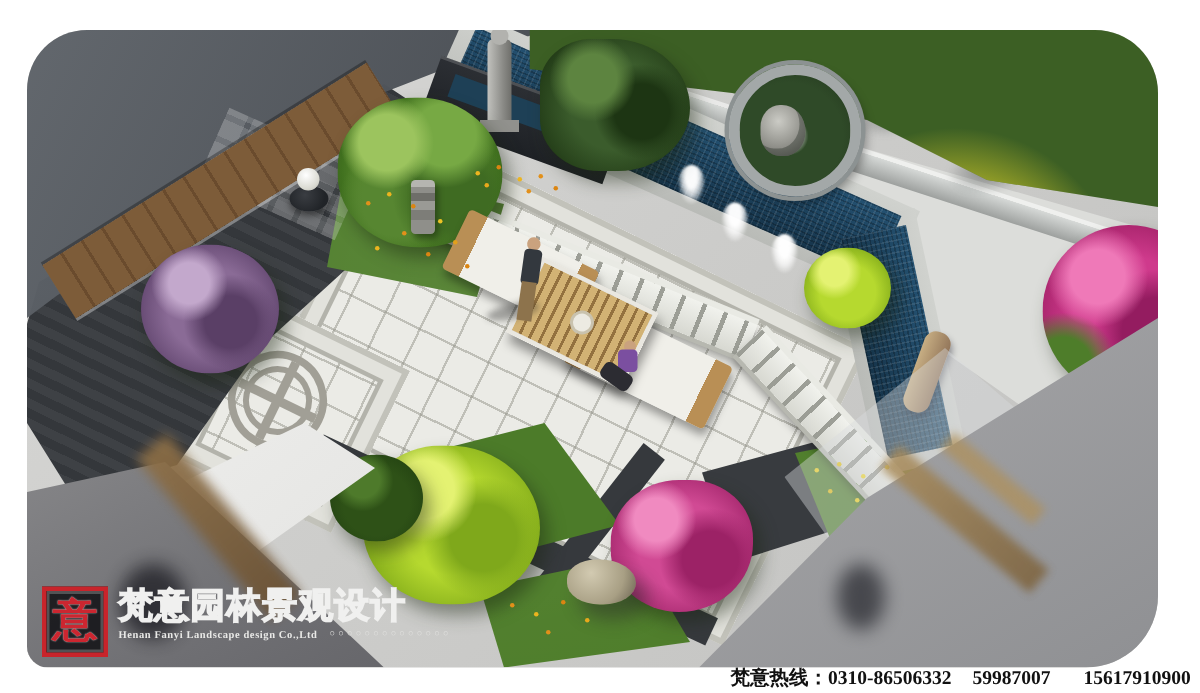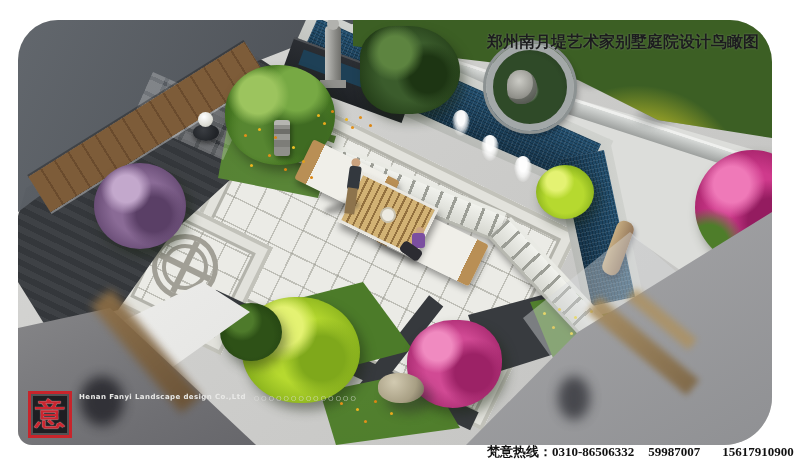--- a/index.html
+++ b/index.html
@@ -206,21 +206,21 @@
 
   
   .title{left:487px;top:31px;font-weight:bold;font-size:16px;line-height:22px;color:#1c1c1e;
          letter-spacing:0;text-shadow:0 0 2px rgba(255,255,255,.25);}
   .logo{left:28px;top:391px;display:flex;align-items:flex-start;gap:7px;}
   .seal{width:44px;height:47px;box-sizing:border-box;background:rgba(18,18,22,.88);
         border:3px solid #c8242b;color:#cc2630;font-weight:bold;font-size:30px;line-height:40px;
         text-align:center;text-shadow:0 0 1px #f0f0f0;box-shadow:inset 0 0 0 2px rgba(240,240,240,.25);}
   .logo-cn{font-weight:bold;font-size:23px;line-height:26px;letter-spacing:1px;color:transparent;
         -webkit-text-stroke:1.1px #f0f0ef;text-shadow:0 0 1px rgba(255,255,255,.4);}
-  .logo-row{display:flex;align-items:center;gap:8px;margin-top:2px;}
+  .logo-row{display:flex;align-items:center;gap:8px;margin-top:2px;font-family:Liberation Serif, serif;}
   .logo-en{font-weight:bold;font-size:7px;color:#e9e9e7;letter-spacing:.4px;}
   .logo-dots{font-size:6px;color:#e0e0de;letter-spacing:2.2px;}
   .footer{left:487px;top:443px;font-family:"Liberation Serif",serif;font-weight:bold;font-size:13px;color:#111;}
   .footer .g{margin-left:14px;} .footer .g2{margin-left:22px;}
 </style>
 </head>
 <body>
 
 <div class="page">
 
@@ -316,25 +316,25 @@
     <div class="abs plane-bl"></div>
     <div class="abs bench-bl"></div>
     <div class="abs blob-bl"></div>
     <div class="abs frosted"></div>
     <div class="abs plane-br"></div>
     <div class="abs bench-br1"></div>
     <div class="abs bench-br2"></div>
     <div class="abs figure-br"></div>
   </div>
 
-  <div class="abs title">郑州南月堤艺术家别墅庭院设计鸟瞰图</div>
 
   <div class="abs logo">
     <div class="seal">意</div>
     <div>
+      <div class="logo-cn">梵意园林景观设计</div>
       <div class="logo-row">
         <span class="logo-en">Henan Fanyi Landscape design Co.,Ltd</span>
         <span class="logo-dots">○○○○○○○○○○○○○○</span>
       </div>
     </div>
   </div>
 
   <div class="abs footer">
     <span>梵意热线：</span><span>0310-86506332</span><span class="g">59987007</span><span class="g2">15617910900（孙）</span>
   </div>

